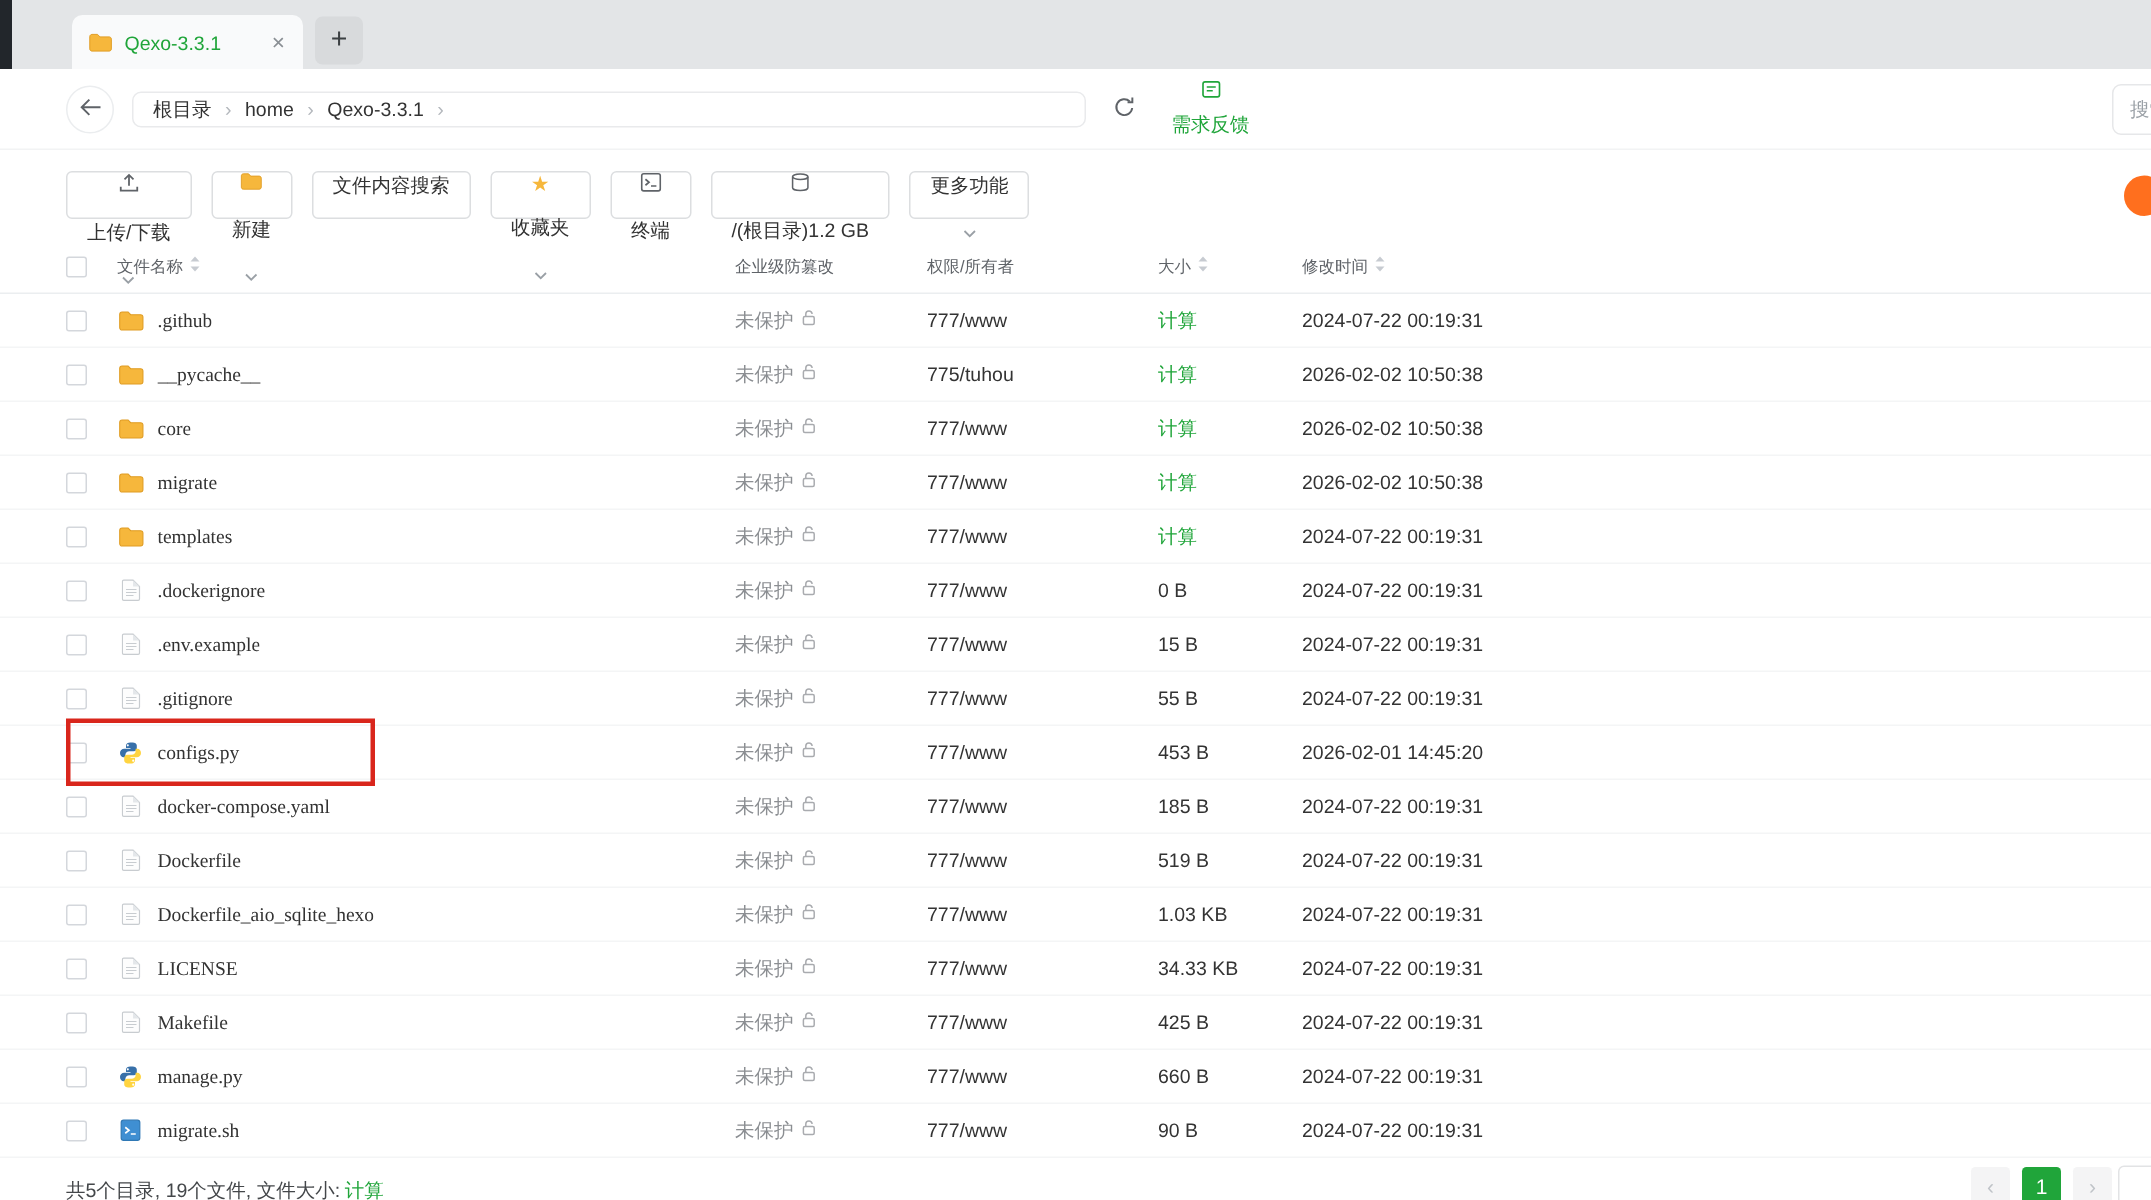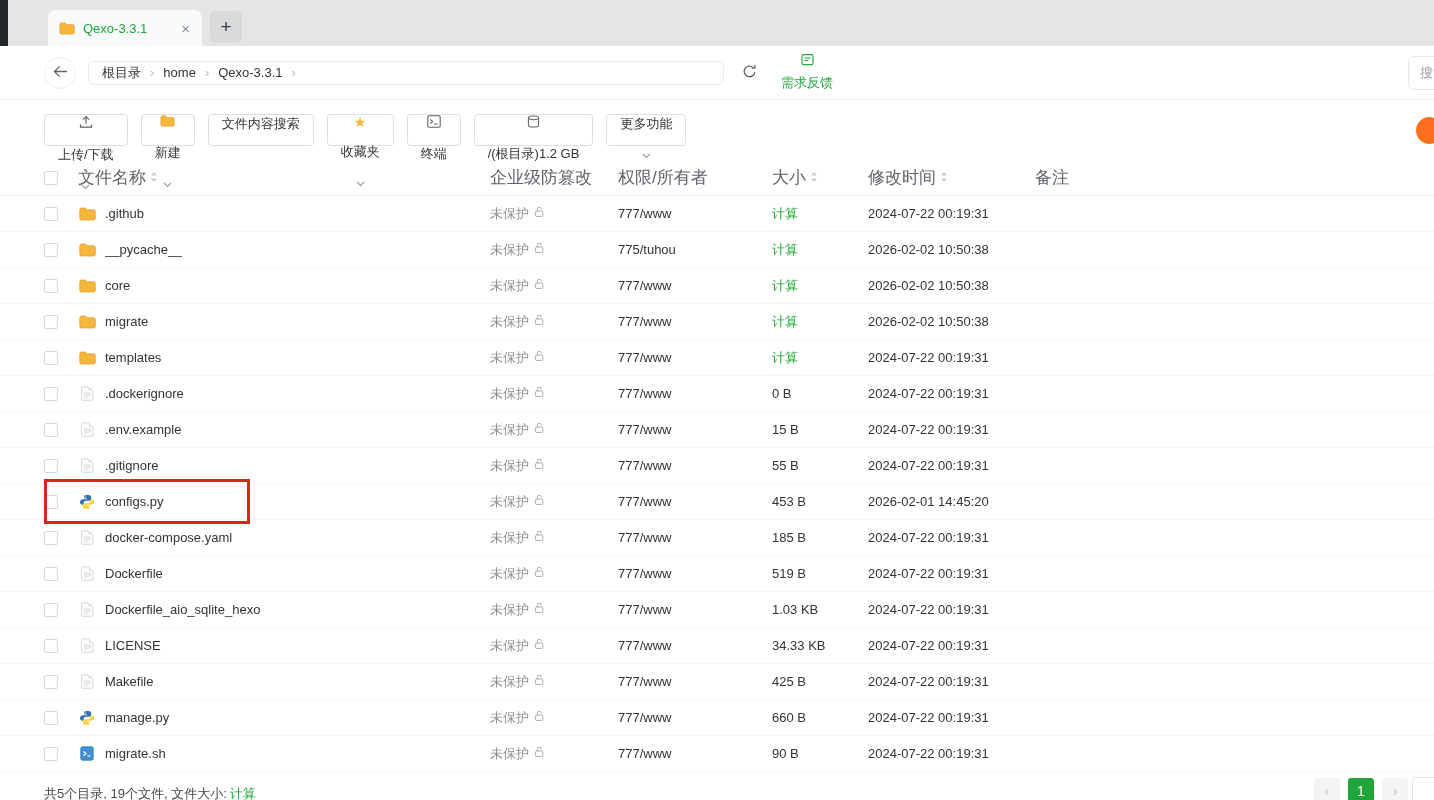--- a/index.html
+++ b/index.html
@@ -40,25 +40,25 @@
   .tbtn { height:32px; border:1px solid #dcdee0; border-radius:4px; background:#fff; cursor:pointer;
     display:inline-flex; align-items:center; gap:14px; padding:0 13px; font-size:13px; color:#333; white-space:nowrap;flex-direction:column; }
   .star-glyph { color:#f6b73c; font-size:14px; line-height:1; }
   .notice-circle { position:absolute; right:-9px; top:17px; width:27px; height:27px; border-radius:50%;
     background:#ff6f1e; cursor:pointer; }
 
   
   .filetable { background:#fff; }
   .grid-cols { display:grid; grid-template-columns:34px 412px 128px 154px 96px 167px 1fr;
     align-items:center; padding-left:44px; }
-  .thead { height:36px; font-size:17px; color:#5f6368; border-bottom:1px solid #ebeef0; }
+  .thead { height:36px; font-size:11px; color:#5f6368; border-bottom:1px solid #ebeef0; }
   .th { display:flex; align-items:center; gap:4px; cursor:pointer; }
   .cb { width:14px; height:14px; border:1px solid #d4d7dc; border-radius:2px; background:#fff; cursor:pointer; }
   .trow { position:relative; height:36px; font-size:13px; color:#333; border-bottom:1px solid #f4f5f6; cursor:pointer; }
-  .name-cell { display:flex; align-items:center; gap:9px; min-width:0; }
+  .name-cell { display:flex; align-items:center; gap:9px; min-width:0;font-family:Liberation Serif, serif; }
   .ficon { width:18px; display:flex; align-items:center; justify-content:center; }
   .fname { white-space:nowrap; overflow:hidden; text-overflow:ellipsis; }
   .tamper { display:flex; align-items:center; gap:5px; color:#8b8e92; }
   .cell { white-space:nowrap; }
   .size.link { color:#20a53a; }
   .highlight-box { position:absolute; left:44px; top:-5px; width:206px; height:45px;
     border:3px solid #d9261c; pointer-events:none; z-index:3; }
 
   
   .footerbar { position:relative; height:28px; padding:13px 0 0 44px; font-size:13px; color:#44474a; }
@@ -213,23 +213,20 @@
               <path d="M4 11L1 7.6h6z" fill="#c7cbd1"></path>
             </svg></span>
       </span>
       <span class="th">
         <span>修改时间</span>
         <span><svg width="8" height="12" viewBox="0 0 8 12">
               <path d="M4 1L7 4.4H1z" fill="#c7cbd1"></path>
               <path d="M4 11L1 7.6h6z" fill="#c7cbd1"></path>
             </svg></span>
       </span>
-      <span class="th">
-        <span>备注</span>
-      </span>
     </div>
     <div id="table-body">
         <div class="trow grid-cols">
     <span class="cb"></span>
     <span class="name-cell">
       <span class="ficon">
               <svg width="17" height="14" viewBox="0 0 17 14">
                 <path d="M.8 2.6C.8 1.7 1.5 1 2.4 1h4l1.7 1.8h6.6c.9 0 1.6.7 1.6 1.6v7c0 .9-.7 1.6-1.6 1.6H2.4c-.9 0-1.6-.7-1.6-1.6z" fill="#f6b73c" stroke="#e09c22" stroke-width=".7"></path>
               </svg>
             </span>

